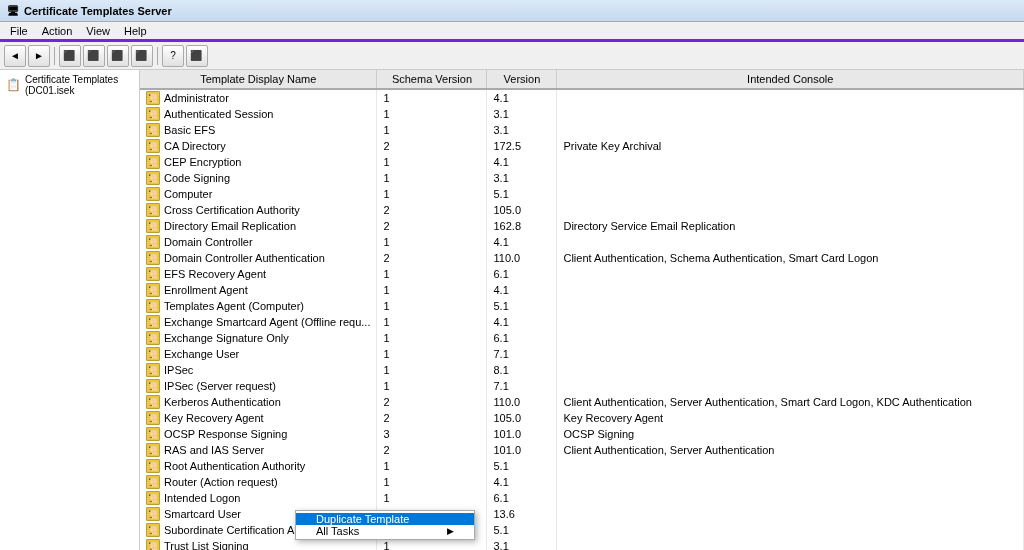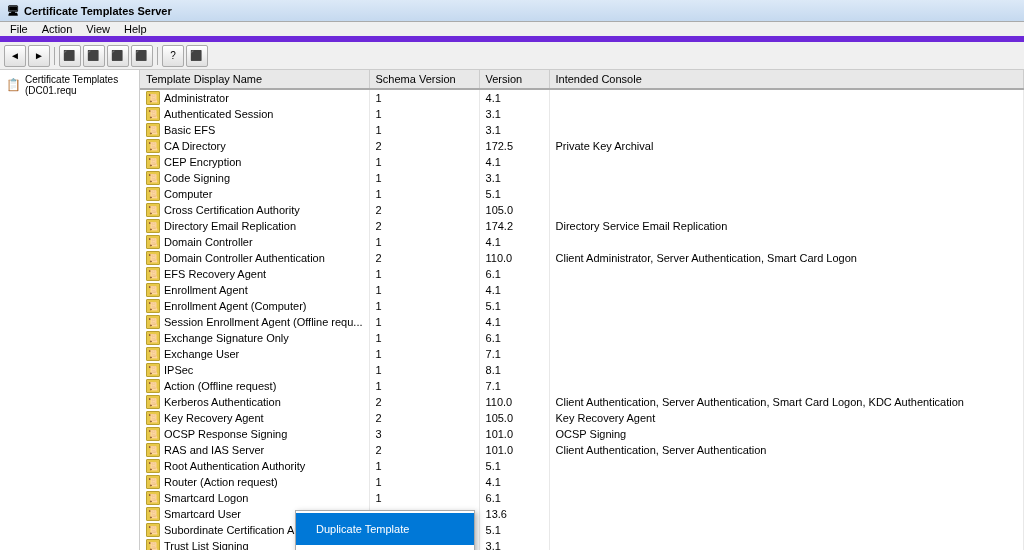--- a/index.html
+++ b/index.html
@@ -31,21 +31,21 @@
       align-items: center;
       justify-content: center;
       font-size: 10px;
     }
     .menu-bar {
       background: #f0f0f0;
       height: 20px;
       display: flex;
       align-items: center;
       padding: 0 4px;
-      border-bottom: 6px solid #6d28d9;
+      border-bottom: 3px solid #6d28d9;
       gap: 2px;
     }
     .menu-item {
       padding: 1px 6px;
       cursor: pointer;
       font-size: 11px;
     }
     .toolbar {
       background: #f0f0f0;
       height: 28px;
@@ -96,21 +96,21 @@
     table {
       width: 100%;
       border-collapse: collapse;
       font-size: 11px;
     }
     thead th {
       background: #e8e8e8;
       border-right: 1px solid #ccc;
       border-bottom: 2px solid #aaa;
       padding: 3px 6px;
-      text-align: left;
+      text-align: center;
       font-weight: normal;
       position: sticky;
       top: 0;
       cursor: pointer;
       white-space: nowrap;
     }
     tbody tr { cursor: default; }
     tbody td {
       padding: 1px 6px;
       border-right: 1px solid #e8e8e8;
@@ -141,21 +141,21 @@
       background: #fff;
       border: 1px solid #aaa;
       box-shadow: 2px 2px 6px rgba(0,0,0,0.3);
       z-index: 100;
       min-width: 180px;
       padding: 2px 0;
       left: 155px;
       top: 440px;
     }
     .context-menu-item {
-      padding: 10px 20px;
+      padding: 0 20px;
       cursor: pointer;
       font-size: 11px;
       white-space: nowrap;
       display: flex;
       align-items: center;
       justify-content: space-between;
     }
     .context-menu-item.highlighted {
       background: #0078d7;
       color: #fff;
@@ -190,21 +190,21 @@
   <div class="toolbar-btn">⬛</div>
   <div class="toolbar-sep"></div>
   <div class="toolbar-btn">?</div>
   <div class="toolbar-btn">⬛</div>
 </div>
 
 <div class="main-content">
   <div class="left-panel">
     <div class="left-panel-item">
       <span style="font-size:12px">📋</span>
-      <span style="font-size:10px">Certificate Templates (DC01.requ</span>
+      <span style="font-size:10px">Certificate Templates (DC01.isek</span>
     </div>
   </div>
 
   <div class="right-panel">
     <table>
       <thead>
         <tr>
           <th style="width:220px">
             <span>Template Display Name</span>
           </th>
@@ -291,40 +291,40 @@
             <td>2</td>
             <td>105.0</td>
             <td></td>
           </tr>
           <tr>
             <td><span class="row-icon">
                 <span class="cert-icon">📜</span>
                 <span>Directory Email Replication</span>
               </span></td>
             <td>2</td>
-            <td>174.2</td>
+            <td>162.8</td>
             <td>Directory Service Email Replication</td>
           </tr>
           <tr>
             <td><span class="row-icon">
                 <span class="cert-icon">📜</span>
                 <span>Domain Controller</span>
               </span></td>
             <td>1</td>
             <td>4.1</td>
             <td></td>
           </tr>
           <tr>
             <td><span class="row-icon">
                 <span class="cert-icon">📜</span>
                 <span>Domain Controller Authentication</span>
               </span></td>
             <td>2</td>
             <td>110.0</td>
-            <td>Client Administrator, Server Authentication, Smart Card Logon</td>
+            <td>Client Authentication, Schema Authentication, Smart Card Logon</td>
           </tr>
           <tr>
             <td><span class="row-icon">
                 <span class="cert-icon">📜</span>
                 <span>EFS Recovery Agent</span>
               </span></td>
             <td>1</td>
             <td>6.1</td>
             <td></td>
           </tr>
@@ -333,30 +333,30 @@
                 <span class="cert-icon">📜</span>
                 <span>Enrollment Agent</span>
               </span></td>
             <td>1</td>
             <td>4.1</td>
             <td></td>
           </tr>
           <tr>
             <td><span class="row-icon">
                 <span class="cert-icon">📜</span>
-                <span>Enrollment Agent (Computer)</span>
+                <span>Templates Agent (Computer)</span>
               </span></td>
             <td>1</td>
             <td>5.1</td>
             <td></td>
           </tr>
           <tr>
             <td><span class="row-icon">
                 <span class="cert-icon">📜</span>
-                <span>Session Enrollment Agent (Offline requ...</span>
+                <span>Exchange Smartcard Agent (Offline requ...</span>
               </span></td>
             <td>1</td>
             <td>4.1</td>
             <td></td>
           </tr>
           <tr>
             <td><span class="row-icon">
                 <span class="cert-icon">📜</span>
                 <span>Exchange Signature Only</span>
               </span></td>
@@ -378,21 +378,21 @@
                 <span class="cert-icon">📜</span>
                 <span>IPSec</span>
               </span></td>
             <td>1</td>
             <td>8.1</td>
             <td></td>
           </tr>
           <tr>
             <td><span class="row-icon">
                 <span class="cert-icon">📜</span>
-                <span>Action (Offline request)</span>
+                <span>IPSec (Server request)</span>
               </span></td>
             <td>1</td>
             <td>7.1</td>
             <td></td>
           </tr>
           <tr>
             <td><span class="row-icon">
                 <span class="cert-icon">📜</span>
                 <span>Kerberos Authentication</span>
               </span></td>
@@ -441,21 +441,21 @@
                 <span class="cert-icon">📜</span>
                 <span>Router (Action request)</span>
               </span></td>
             <td>1</td>
             <td>4.1</td>
             <td></td>
           </tr>
           <tr>
             <td><span class="row-icon">
                 <span class="cert-icon">📜</span>
-                <span>Smartcard Logon</span>
+                <span>Intended Logon</span>
               </span></td>
             <td>1</td>
             <td>6.1</td>
             <td></td>
           </tr>
           <tr>
             <td><span class="row-icon">
                 <span class="cert-icon">📜</span>
                 <span>Smartcard User</span>
               </span></td>

